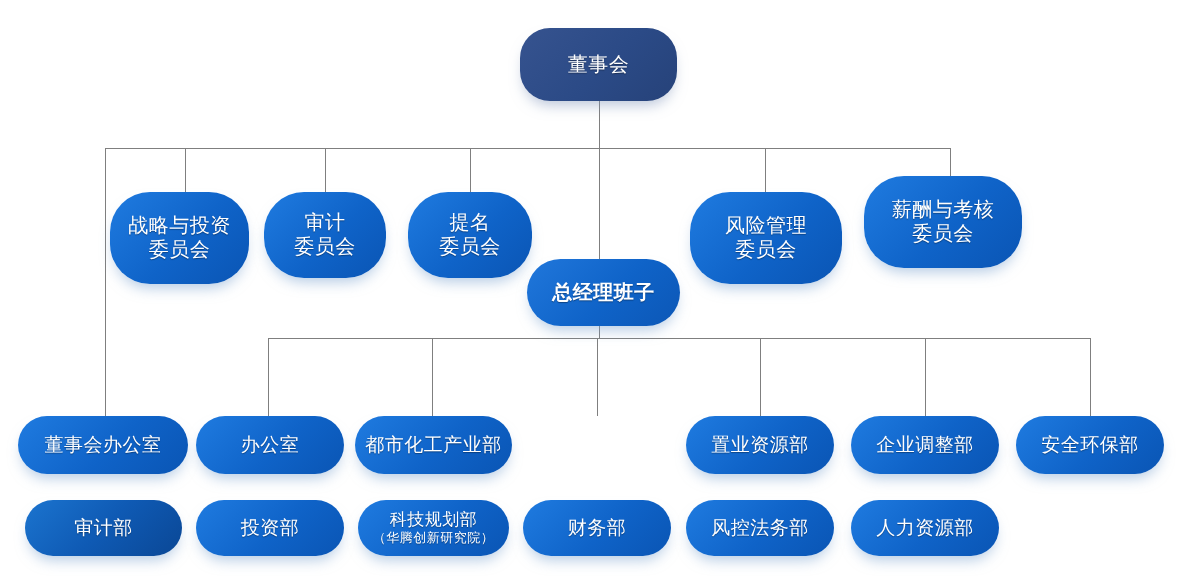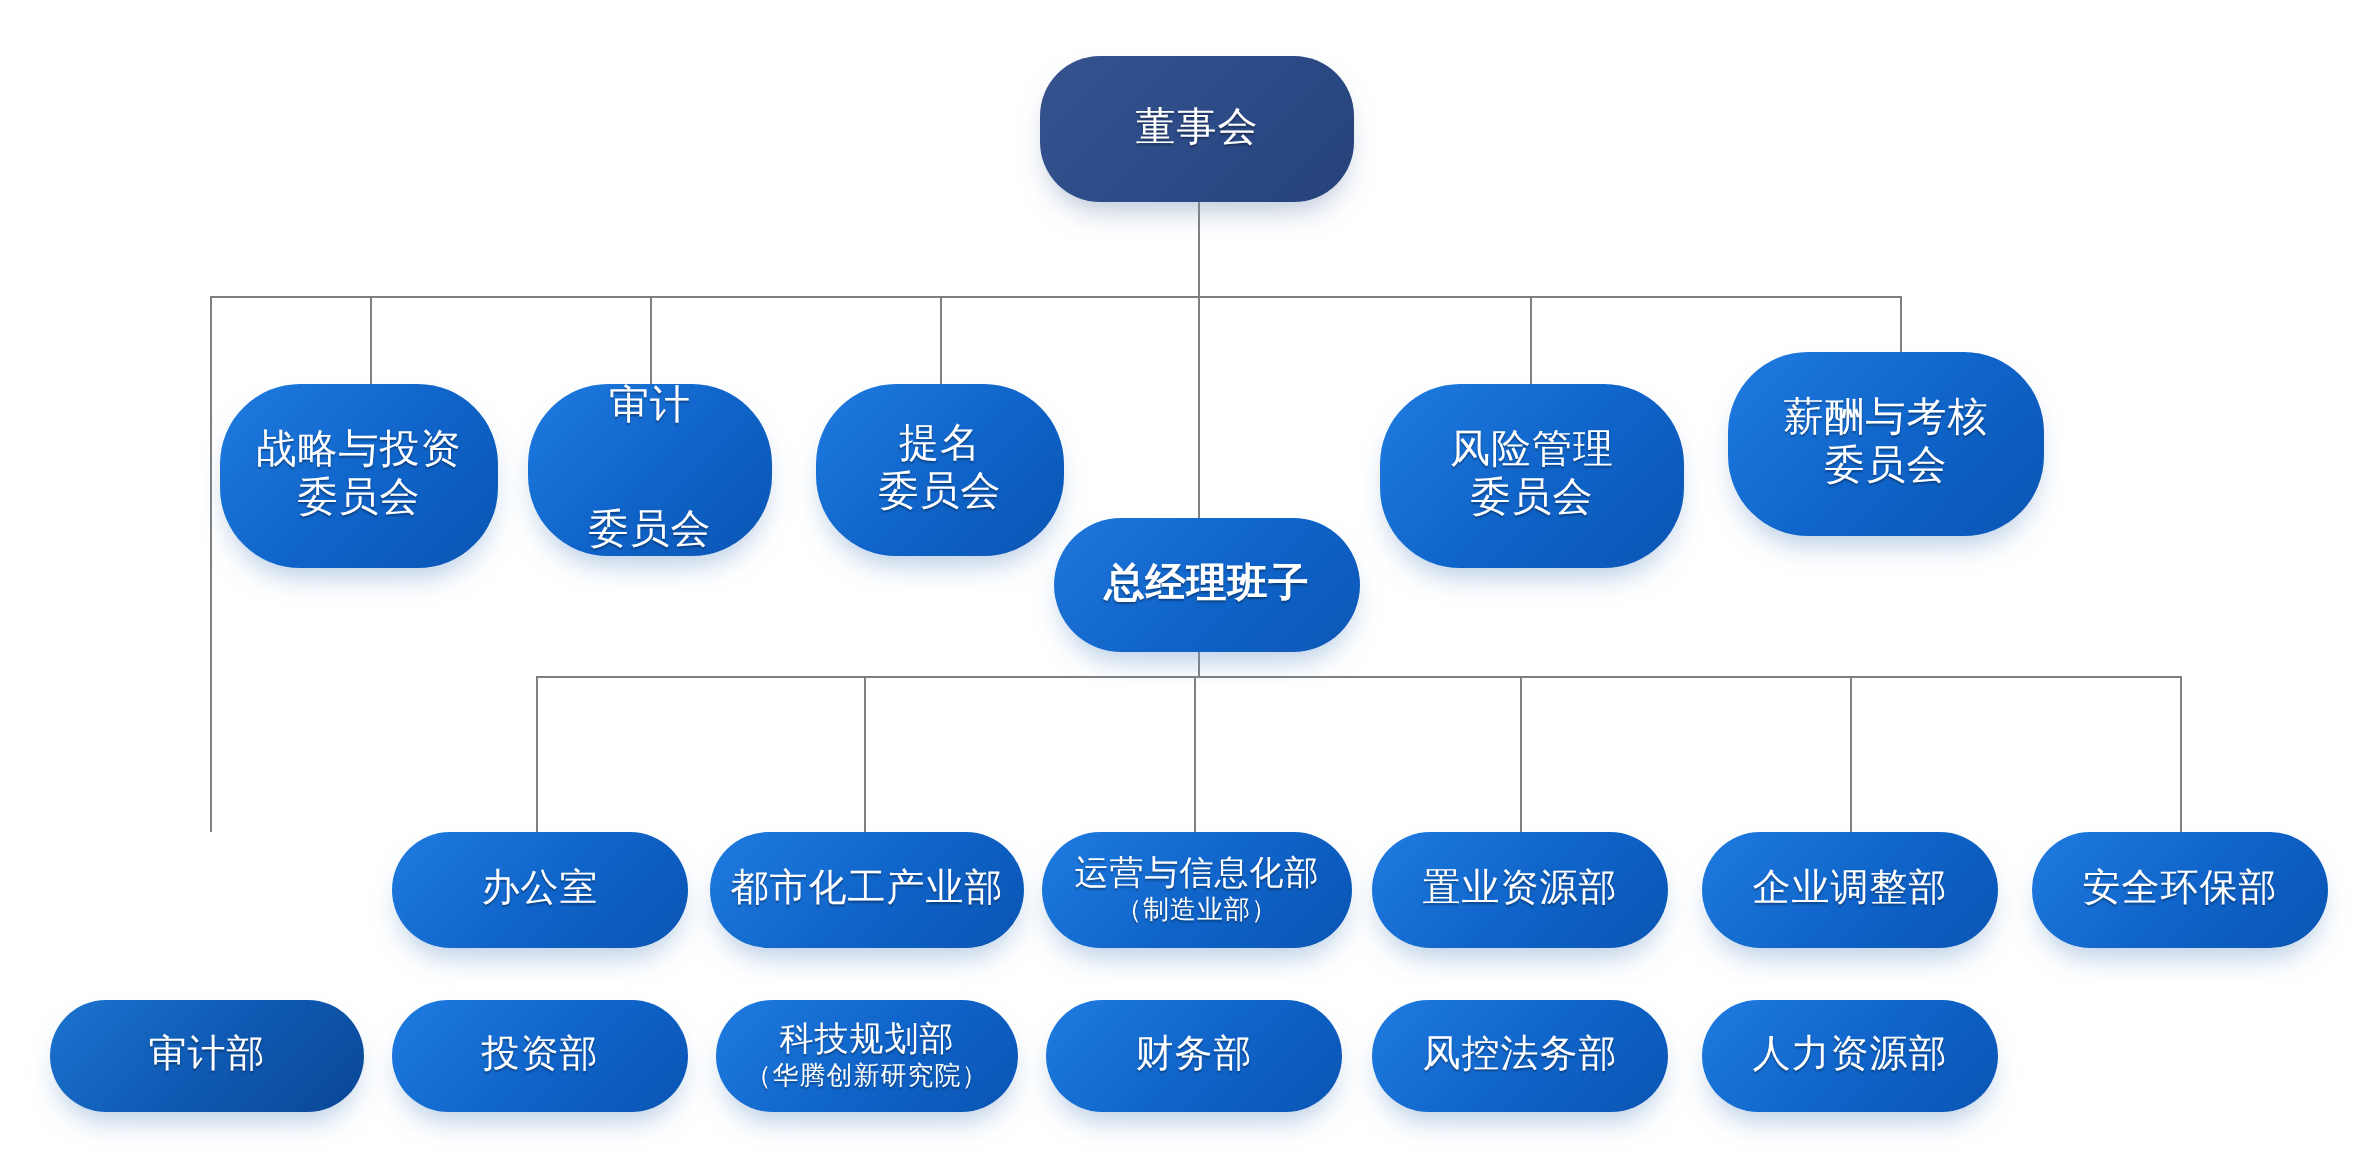--- a/index.html
+++ b/index.html
@@ -114,21 +114,21 @@
 
   <div class="node board top-title" style="left:520px; top:28px; width:157px; height:73px;">
     <span class="l1">董事会</span>
   </div>
 
   <div class="node cmt" style="left:110px; top:192px; width:139px; height:92px;">
     <span class="l1">战略与投资</span>
     <span class="l2">委员会</span>
   </div>
 
-  <div class="node cmt" style="left:264px; top:192px; width:122px; height:86px;justify-content:space-between;">
+  <div class="node cmt" style="left:264px; top:192px; width:122px; height:86px;">
     <span class="l1">审计</span>
     <span class="l2">委员会</span>
   </div>
 
   <div class="node cmt" style="left:408px; top:192px; width:124px; height:86px;">
     <span class="l1">提名</span>
     <span class="l2">委员会</span>
   </div>
 
   <div class="node cmt" style="left:690px; top:192px; width:152px; height:92px;">
@@ -138,33 +138,32 @@
 
   <div class="node cmt" style="left:864px; top:176px; width:158px; height:92px;">
     <span class="l1">薪酬与考核</span>
     <span class="l2">委员会</span>
   </div>
 
   <div class="node gm" style="left:527px; top:259px; width:153px; height:67px;">
     <span class="l1">总经理班子</span>
   </div>
 
+  <div class="node dept" style="left:18px; top:416px; width:170px; height:58px;">
+    <span class="l1">董事会办公室</span>
+  </div>
 
   <div class="node dept" style="left:196px; top:416px; width:148px; height:58px;">
     <span class="l1">办公室</span>
   </div>
 
   <div class="node dept" style="left:355px; top:416px; width:157px; height:58px;">
     <span class="l1">都市化工产业部</span>
   </div>
 
-  <div class="node dept two" style="left:521px; top:416px; width:155px; height:58px;">
-    <span class="l1">运营与信息化部</span>
-    <span class="l2">（制造业部）</span>
-  </div>
 
   <div class="node dept" style="left:686px; top:416px; width:148px; height:58px;">
     <span class="l1">置业资源部</span>
   </div>
 
   <div class="node dept" style="left:851px; top:416px; width:148px; height:58px;">
     <span class="l1">企业调整部</span>
   </div>
 
   <div class="node dept" style="left:1016px; top:416px; width:148px; height:58px;">

